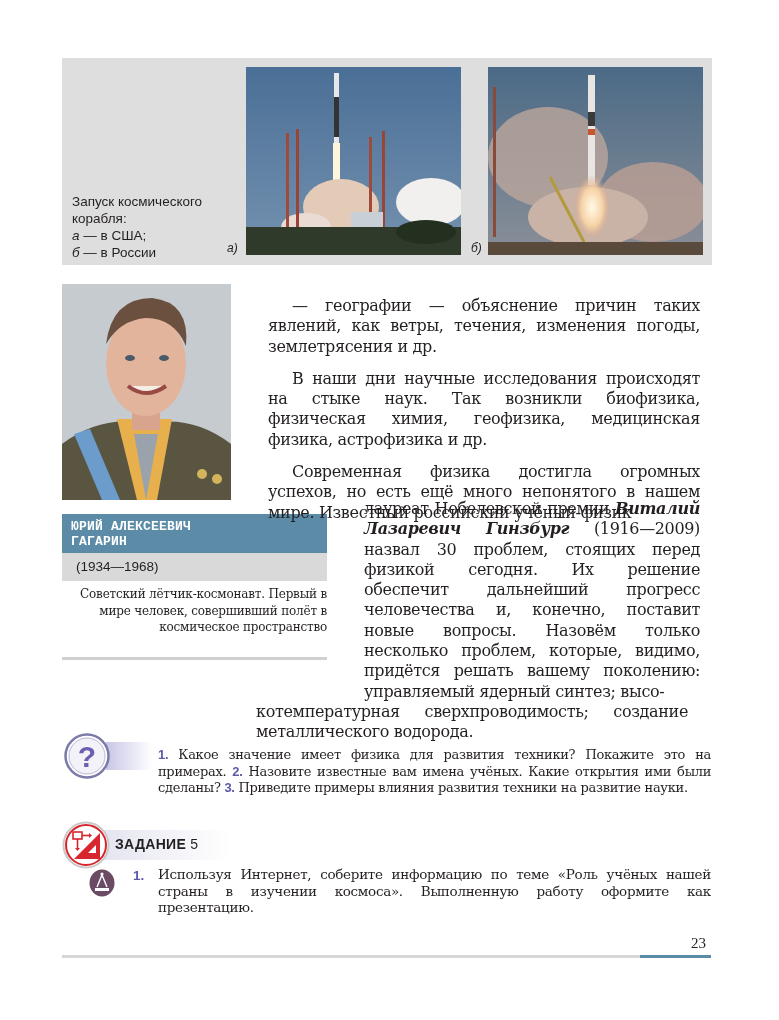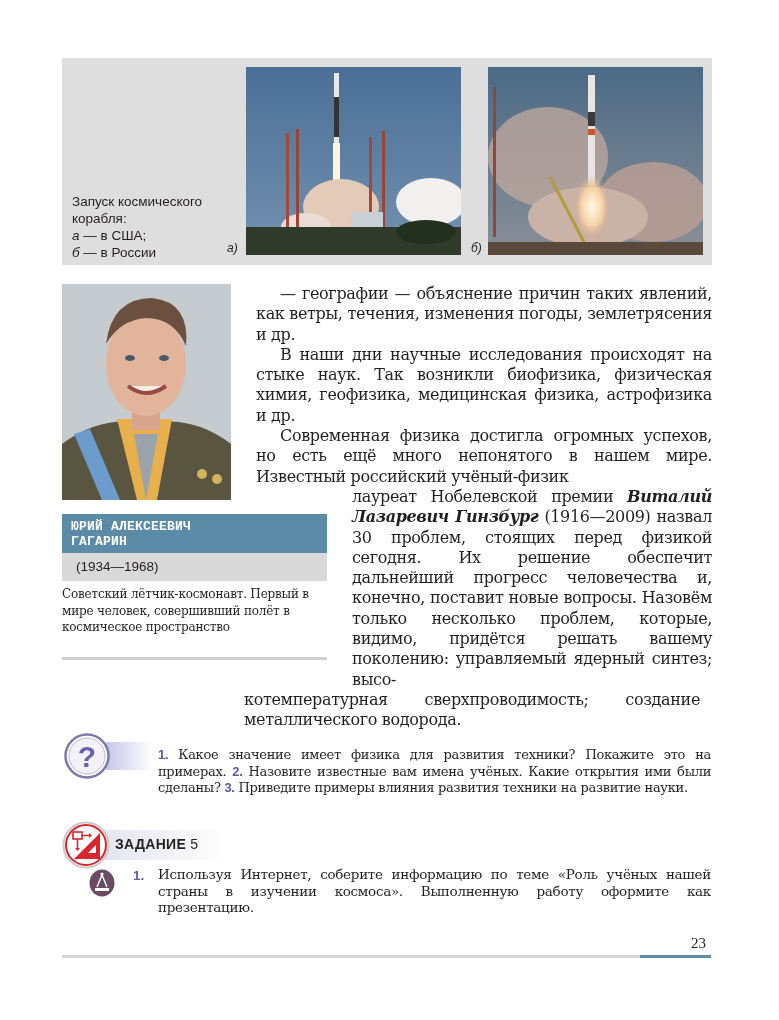--- a/index.html
+++ b/index.html
@@ -7,25 +7,25 @@
   .fig-panel { position:absolute; left:62px; top:58px; width:650px; height:207px; background:#dedede; }
   .fig-caption { position:absolute; left:72px; top:193px; font-family:"Liberation Sans", sans-serif; font-size:13.5px; line-height:17px; color:#231f20; }
   .fig-caption i { font-style:italic; }
   .label { position:absolute; font-family:"Liberation Sans", sans-serif; font-style:italic; font-size:12px; color:#231f20; }
   .photo { position:absolute; overflow:hidden; }
   .photo svg { display:block; width:100%; height:100%; }
 
   .portrait { position:absolute; left:62px; top:284px; width:169px; height:216px; overflow:hidden; background:#c9cdd0; }
   .bio-name { position:absolute; left:62px; top:514px; width:265px; height:39px; background:#5b8ba6; color:#fff; font-family:Liberation Mono, monospace; font-weight:bold; font-size:13px; line-height:15px; padding:5px 8px 0 9px; box-sizing:border-box; letter-spacing:0.2px; }
   .bio-years { position:absolute; left:62px; top:553px; width:265px; height:28px; background:#d9d9d9; font-family:"Liberation Sans", sans-serif; font-size:13.5px; line-height:28px; padding-left:14px; box-sizing:border-box; color:#231f20; }
-  .bio-desc { position:absolute; left:62px; top:586px; width:265px; font-family:"DejaVu Serif", serif; font-size:12px; line-height:16.5px; color:#231f20; letter-spacing:-0.2px; }
+  .bio-desc { position:absolute; left:62px; top:586px; width:265px; font-family:"DejaVu Serif", serif; font-size:12px; line-height:16.5px; color:#231f20; letter-spacing:-0.2px;text-align:right; }
   .bio-rule { position:absolute; left:62px; top:657px; width:265px; height:3px; background:#d0d0d0; }
 
   .body-text { position:absolute; font-family:"DejaVu Serif", serif; font-size:16px; line-height:20.3px; color:#231f20; text-align:justify; letter-spacing:-0.35px; }
-  .body-text p { margin:0; }
+  .body-text p { margin:12px; }
   .indent { text-indent:24px; }
   .bold-it { font-weight:bold; font-style:italic; }
 
   .q-icon { position:absolute; left:64px; top:733px; width:46px; height:46px; }
   .q-band { position:absolute; left:106px; top:742px; width:46px; height:28px; background:linear-gradient(to right,#c7c6e6,#ffffff); }
   .questions { position:absolute; left:158px; top:747px; width:553px; font-size:13px; line-height:16.7px; text-align:justify; letter-spacing:-0.3px; }
   .num { color:#5b5aa8; font-family:"Liberation Sans", sans-serif; font-weight:bold; }
 
   .task-band { position:absolute; left:100px; top:830px; width:130px; height:30px; background:linear-gradient(to right,#e4e4f0,#ffffff); }
   .task-icon { position:absolute; left:62px; top:821px; width:48px; height:48px; }

